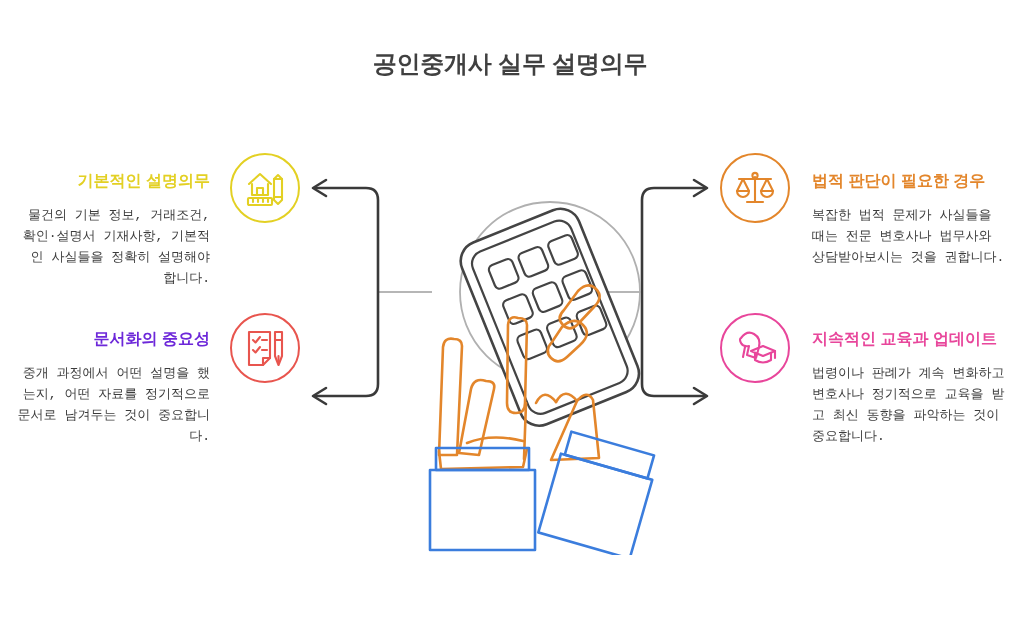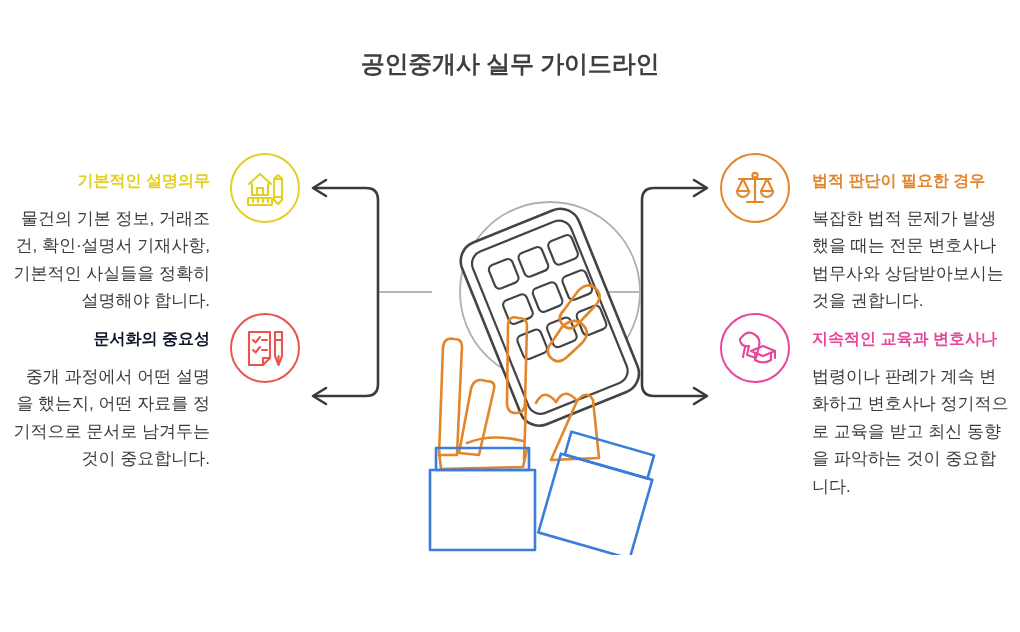--- a/index.html
+++ b/index.html
@@ -38,23 +38,24 @@
     position: absolute;
     width: 198px;
   }
   .block-heading {
     font-size: 16px;
     font-weight: bold;
     line-height: 1.35;
     margin-bottom: 13px;
   }
   .block-body {
-    font-size: 17px;
+    font-size: 13px;
     line-height: 1.62;
     color: #3c3c3c;
+    font-family: Liberation Mono, monospace;
   }
   .align-right { text-align: right; }
   .align-left  { text-align: left; }
 
   .block-tl { left: 12px;  top: 170px; }
   .block-bl { left: 12px;  top: 328px; }
   .block-tr { left: 812px; top: 170px; }
   .block-br { left: 812px; top: 328px; }
 
   
@@ -92,21 +93,21 @@
     top: 185px;
     width: 320px;
     height: 370px;
   }
 </style>
 </head>
 <body>
 
 <div id="stage">
 
-  <div class="title">공인중개사 실무 가이드라인</div>
+  <div class="title">공인중개사 실무 설명의무</div>
 
   <svg class="connector" viewBox="0 0 1020 632" xmlns="http://www.w3.org/2000/svg">
 
     <line x1="378" y1="292" x2="432" y2="292" stroke="#9e9e9e" stroke-width="1.6"></line>
 
     <line x1="588" y1="292" x2="642" y2="292" stroke="#9e9e9e" stroke-width="1.6"></line>
 
     <path d="M316,188 L366,188 Q378,188 378,200 L378,384 Q378,396 366,396 L316,396" fill="none" stroke="#3a3a3a" stroke-width="2.6" stroke-linecap="round" stroke-linejoin="round"></path>
     <path d="M326,180 L313,188 L326,196" fill="none" stroke="#3a3a3a" stroke-width="2.6" stroke-linecap="round" stroke-linejoin="round"></path>
     <path d="M326,388 L313,396 L326,404" fill="none" stroke="#3a3a3a" stroke-width="2.6" stroke-linecap="round" stroke-linejoin="round"></path>
@@ -238,27 +239,27 @@
       <path d="M42,25 L42,32"></path>
     </svg>
   </div>
 
   <div class="block block-tl align-right">
     <div class="block-heading" style="color:#e3d023">기본적인 설명의무</div>
     <div class="block-body">물건의 기본 정보, 거래조건, 확인·설명서 기재사항, 기본적인 사실들을 정확히 설명해야 합니다.</div>
   </div>
 
   <div class="block block-bl align-right">
-    <div class="block-heading" style="color:#0f172a">문서화의 중요성</div>
+    <div class="block-heading" style="color:#6d28d9">문서화의 중요성</div>
     <div class="block-body">중개 과정에서 어떤 설명을 했는지, 어떤 자료를 정기적으로 문서로 남겨두는 것이 중요합니다.</div>
   </div>
 
   <div class="block block-tr align-left">
     <div class="block-heading" style="color:#e3862b">법적 판단이 필요한 경우</div>
-    <div class="block-body">복잡한 법적 문제가 발생했을 때는 전문 변호사나 법무사와 상담받아보시는 것을 권합니다.</div>
+    <div class="block-body">복잡한 법적 문제가 사실들을 때는 전문 변호사나 법무사와 상담받아보시는 것을 권합니다.</div>
   </div>
 
   <div class="block block-br align-left">
-    <div class="block-heading" style="color:#e8469b">지속적인 교육과 변호사나</div>
+    <div class="block-heading" style="color:#e8469b">지속적인 교육과 업데이트</div>
     <div class="block-body">법령이나 판례가 계속 변화하고 변호사나 정기적으로 교육을 받고 최신 동향을 파악하는 것이 중요합니다.</div>
   </div>
 
 </div>
 
 </body></html>

